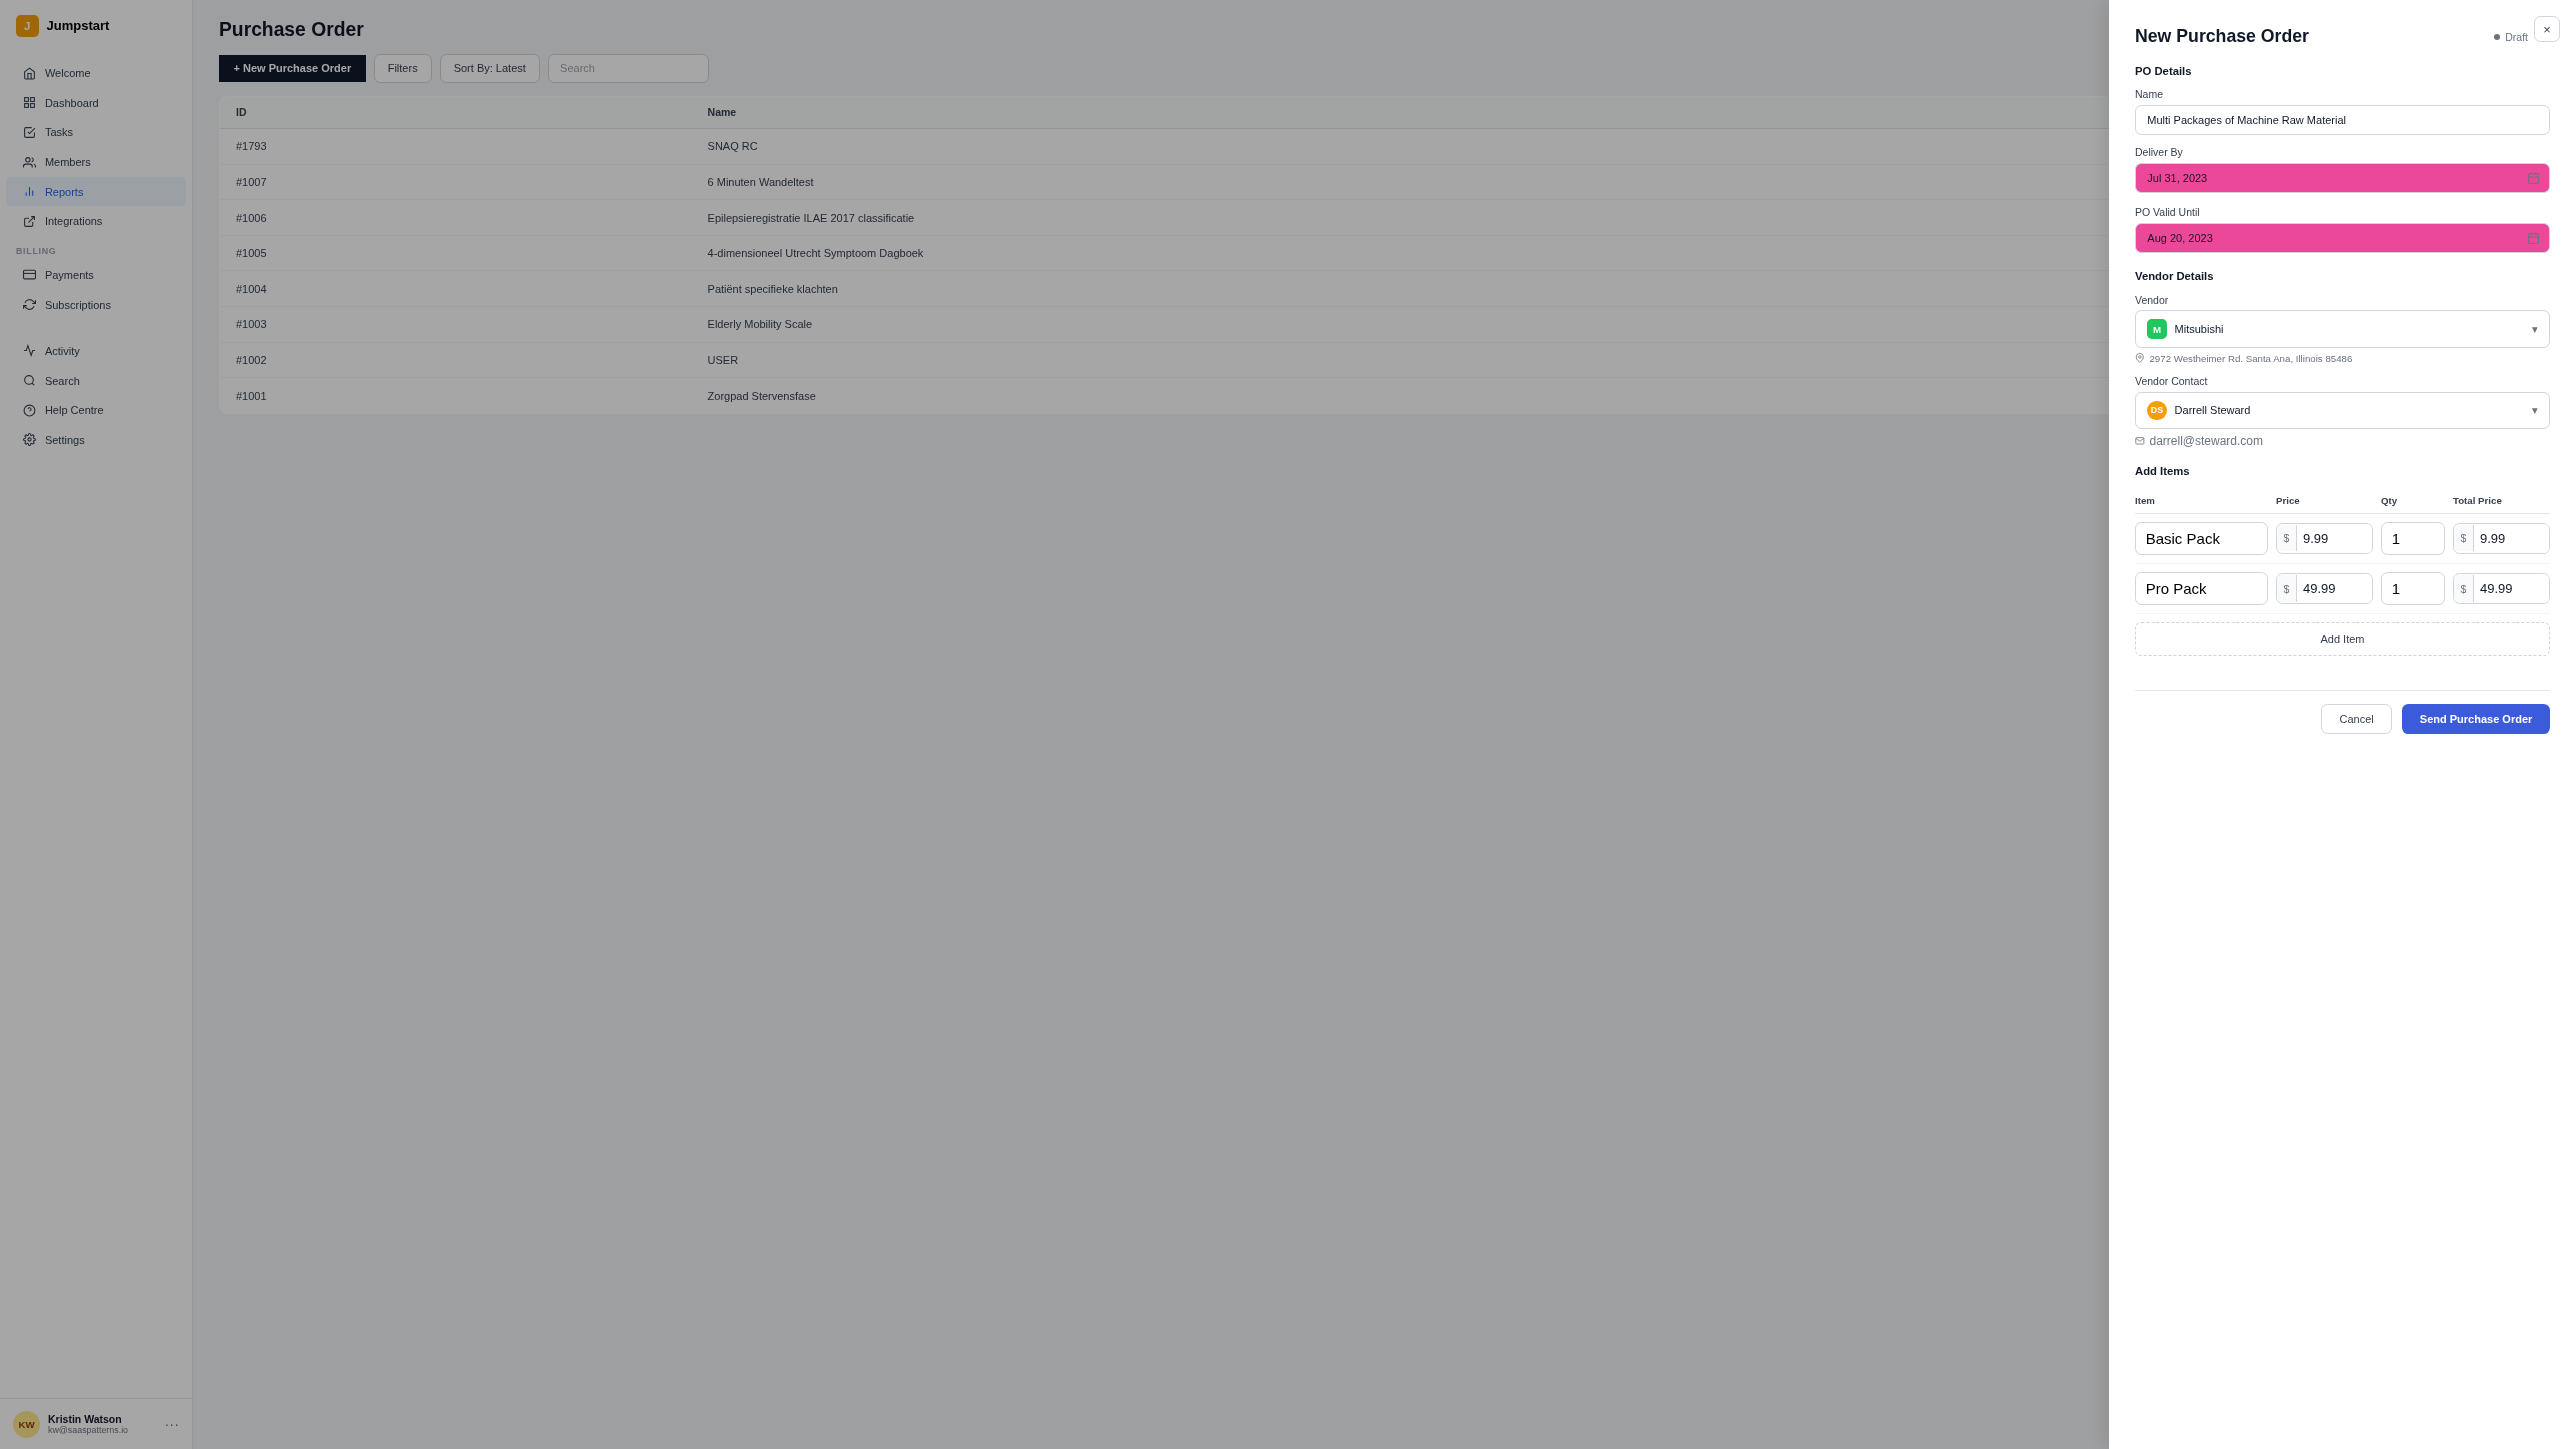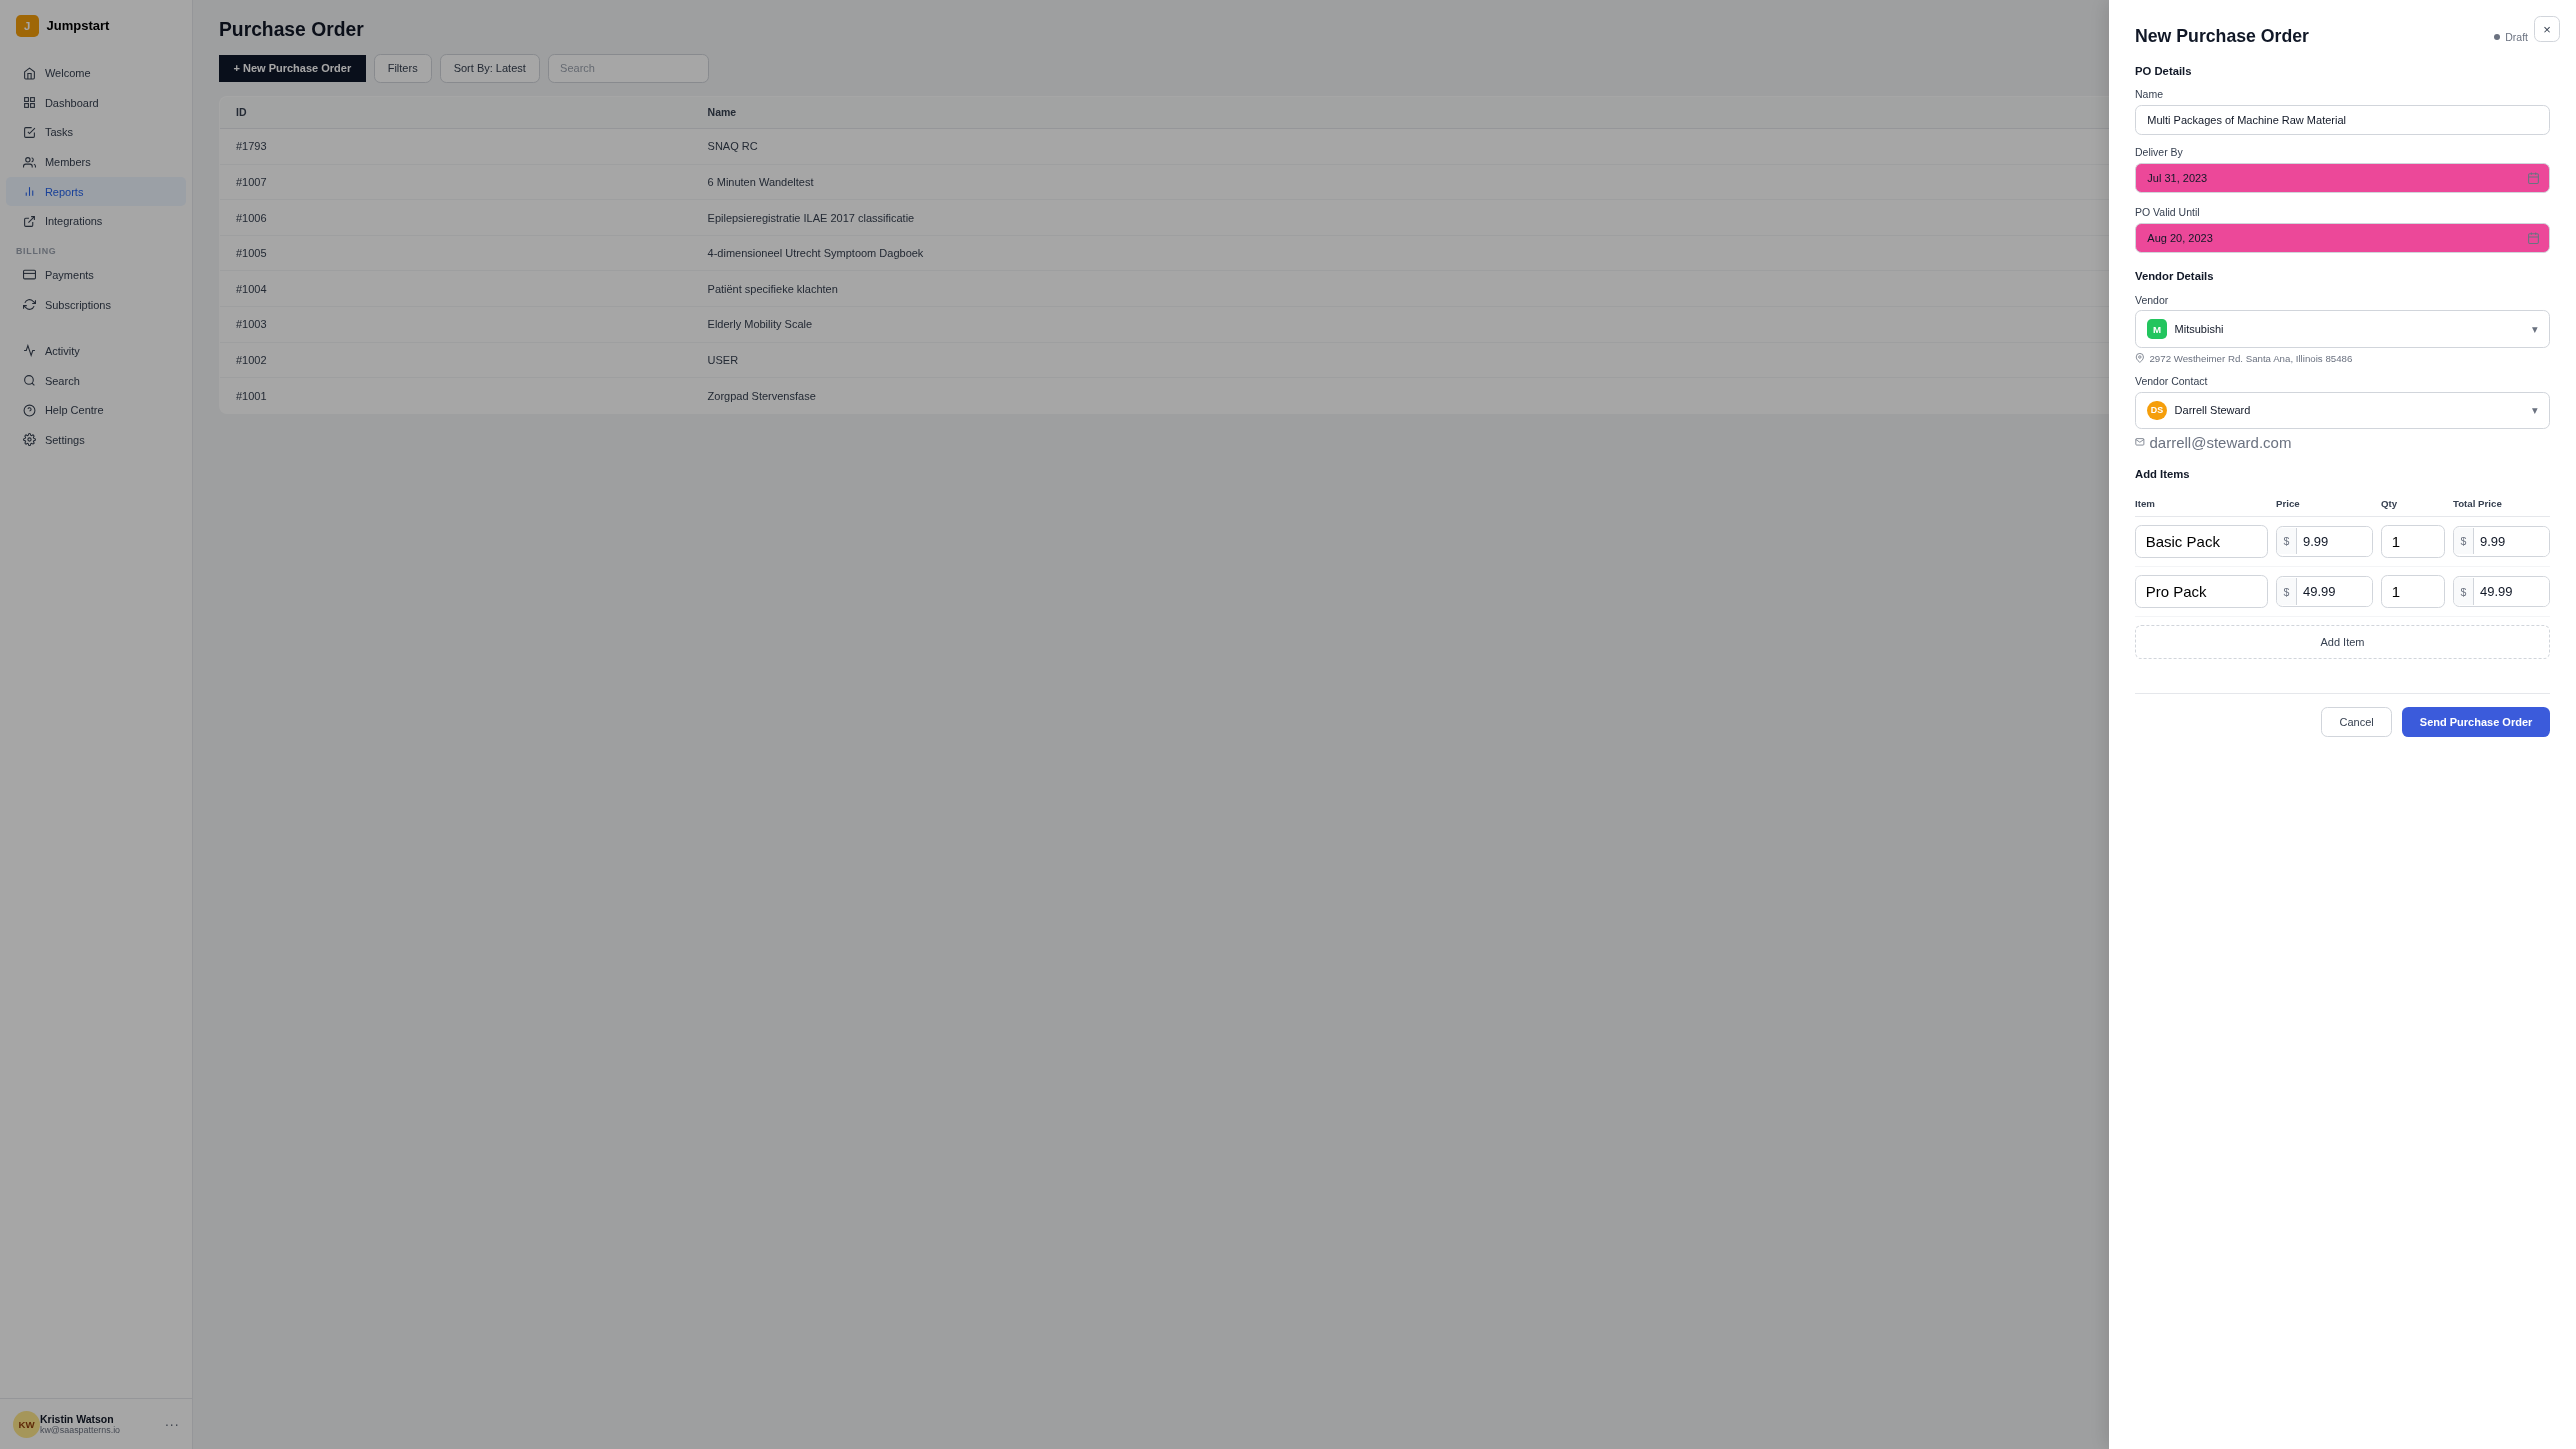--- a/index.html
+++ b/index.html
@@ -8,21 +8,21 @@
     
     .sidebar { width: 193px; background: #fff; border-right: 0.8px solid #e5e7eb; display: flex; flex-direction: column; height: 100vh; flex-shrink: 0; }
     .sidebar-logo { display: flex; align-items: center; gap: 8px; padding: 14.5px 16px; font-weight: 700; font-size: 13px; }
     .logo-icon { width: 22.5px; height: 22.5px; background: #f59e0b; border-radius: 4.8px; display: flex; align-items: center; justify-content: center; color: #fff; font-size: 11.3px; font-weight: 900; }
     .sidebar-nav { flex: 1; padding: 6.4px 0; overflow-y: auto; }
     .nav-item { display: flex; align-items: center; gap: 8px; padding: 7.2px 16px; cursor: pointer; color: #374151; border-radius: 4.8px; margin: 0.8px 6.4px; transition: background 0.15s; }
     .nav-item.active { background: #eff6ff; color: #2563eb; }
     .nav-item-icon { width: 14.5px; height: 14.5px; display: flex; align-items: center; justify-content: center; flex-shrink: 0; }
     .nav-label { font-size: 11px; }
     .billing-label { padding: 9.7px 16px 3.2px; font-size: 8.9px; font-weight: 600; color: #9ca3af; letter-spacing: 0.08em; text-transform: uppercase; }
-    .sidebar-footer { padding: 11.3px 13px; border-top: 0.8px solid #e5e7eb; display: flex; align-items: center; }
+    .sidebar-footer { padding: 11.3px 13px; border-top: 0.8px solid #e5e7eb; display: flex; align-items: center; gap: 8px; }
     .avatar { width: 27px; height: 27px; border-radius: 50%; background: #fde68a; display: flex; align-items: center; justify-content: center; font-size: 9.7px; font-weight: 700; color: #92400e; flex-shrink: 0; }
     .footer-user-name { font-size: 10.5px; font-weight: 600; color: #111827; }
     .footer-user-email { font-size: 8.9px; color: #6b7280; }
     .footer-more { margin-left: auto; cursor: pointer; color: #6b7280; font-size: 14.5px; }
 
     
     .main { flex: 1; display: flex; flex-direction: column; overflow: hidden; position: relative; }
     .page-header { padding: 19.3px 26px 13px; }
     .page-title { font-size: 19.3px; font-weight: 700; color: #111827; }
     .toolbar { display: flex; gap: 8px; padding: 0 26px 13px; align-items: center; }
@@ -55,21 +55,21 @@
     .date-field input { width: 100%; border: 0.8px solid #d1d5db; border-radius: 6.4px; padding: 8px 29px 8px 11.3px; font-size: 11px; color: #111827; background: #ec4899; }
     .cal-icon { position: absolute; right: 9.7px; top: 50%; transform: translateY(-50%); color: #6b7280; font-size: 13px; }
 
     .vendor-dropdown { width: 100%; border: 0.8px solid #d1d5db; border-radius: 6.4px; padding: 8px 11.3px; font-size: 11px; display: flex; align-items: center; gap: 8px; cursor: pointer; background: #fff; position: relative; }
     .vendor-badge { width: 19.3px; height: 19.3px; border-radius: 4.8px; background: #22c55e; color: #fff; font-weight: 700; font-size: 9.7px; display: flex; align-items: center; justify-content: center; flex-shrink: 0; }
     .vendor-name { flex: 1; font-size: 11px; color: #111827; }
     .chevron { color: #6b7280; font-size: 11.3px; }
     .vendor-address { font-size: 9.7px; color: #6b7280; margin-top: 4.8px; display: flex; align-items: center; gap: 4.8px; }
 
     .contact-badge { width: 19.3px; height: 19.3px; border-radius: 50%; background: #f59e0b; color: #fff; font-weight: 700; font-size: 8.9px; display: flex; align-items: center; justify-content: center; flex-shrink: 0; }
-    .contact-email { font-size: 15px; color: #6b7280; margin-top: 4.8px; display: flex; align-items: center; gap: 4.8px; }
+    .contact-email { font-size: 12px; color: #6b7280; margin-top: 4.8px; display: flex; align-items: center; gap: 4.8px; }
 
     
     .items-header { display: grid; grid-template-columns: 1fr 97px 64px 97px; gap: 8px; padding: 6.4px 0; border-bottom: 0.8px solid #e5e7eb; }
     .items-col-label { font-size: 9.7px; font-weight: 600; color: #374151; }
     .item-row { display: grid; grid-template-columns: 1fr 97px 64px 97px; gap: 8px; padding: 8px 0; border-bottom: 0.8px solid #f3f4f6; align-items: center; }
     .item-input { border: 0.8px solid #d1d5db; border-radius: 6.4px; padding: 7.2px 9.7px; font-size: 15px; width: 100%; }
     .price-group { display: flex; align-items: center; border: 0.8px solid #d1d5db; border-radius: 6.4px; overflow: hidden; }
     .price-prefix { padding: 7.2px 6.4px; background: #f9fafb; font-size: 10.5px; color: #6b7280; border-right: 0.8px solid #d1d5db; }
     .price-val { padding: 7.2px 6.4px; font-size: 13px; color: #111827; flex: 1; border: none; outline: none; background: #fff; width: 48px; }
     .add-item-btn { width: 100%; border: 0.8px dashed #d1d5db; border-radius: 6.4px; padding: 9.7px; text-align: center; font-size: 11px; color: #374151; cursor: pointer; margin-top: 8px; background: #fff; }

